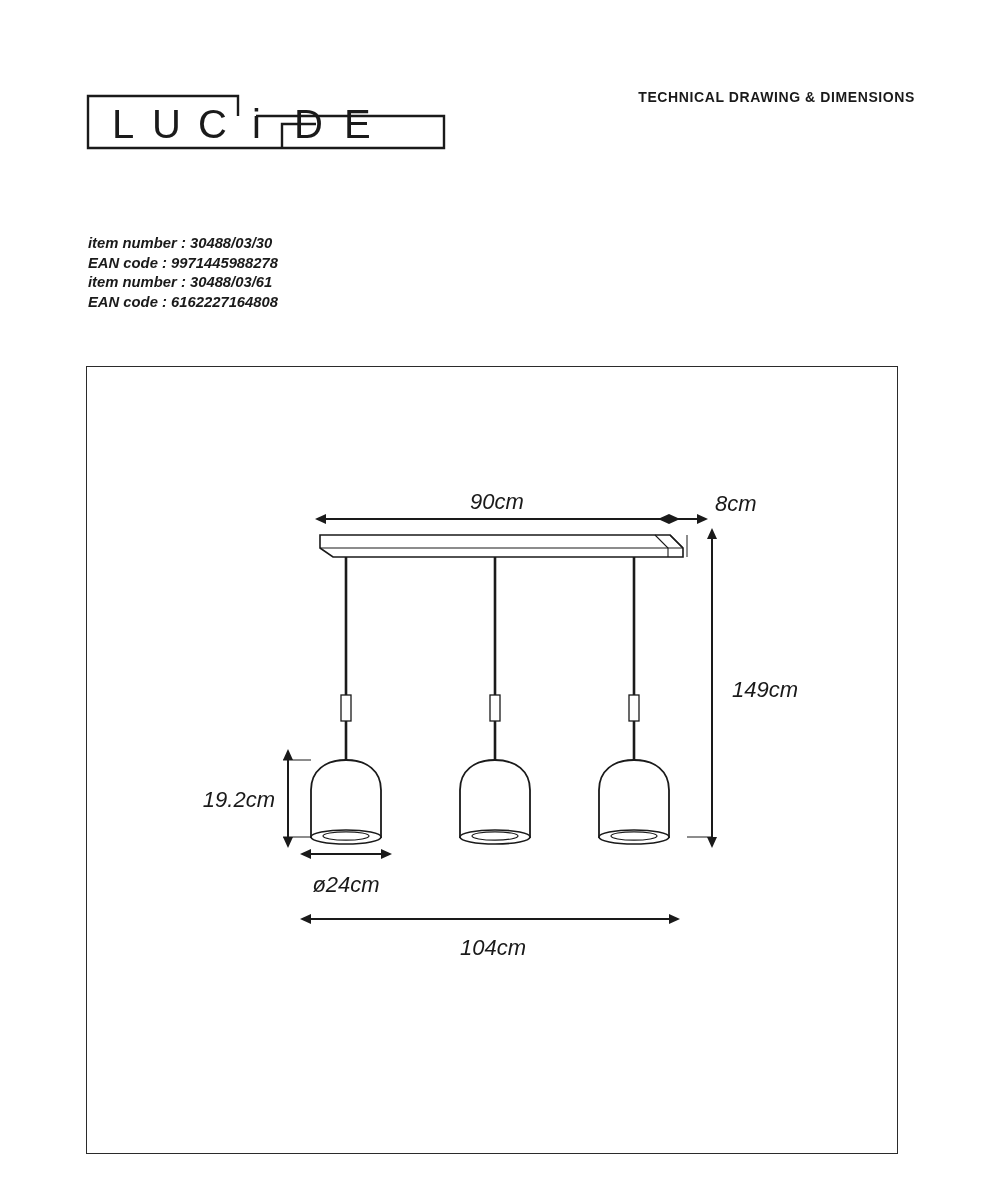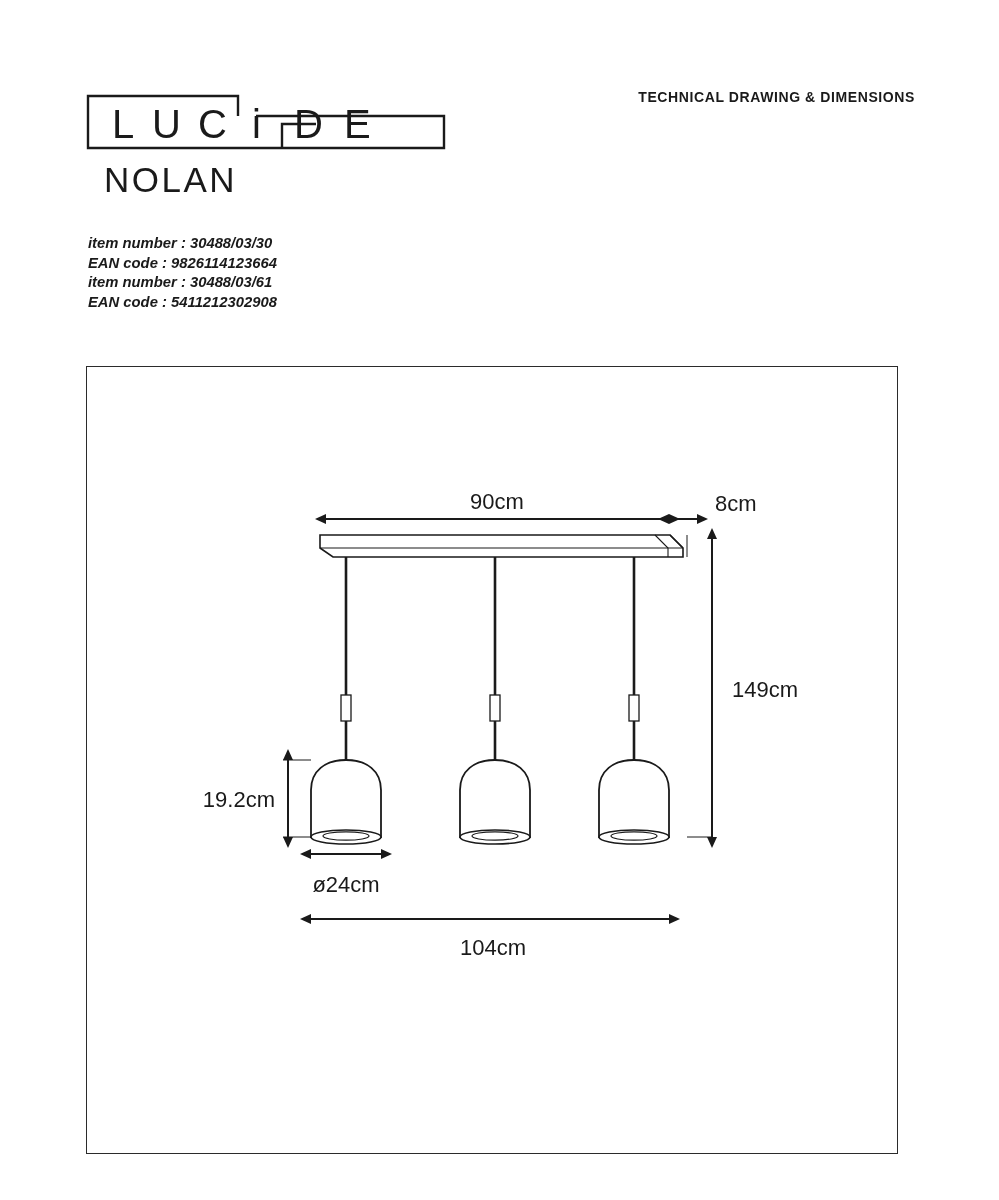--- a/index.html
+++ b/index.html
@@ -68,20 +68,21 @@
 
   
   .frame {
     position: absolute;
     left: 86px;
     top: 366px;
     width: 812px;
     height: 788px;
     border: 1px solid #2b2b2b;
     box-sizing: border-box;
+    font-style: italic;
   }
   .drawing {
     position: absolute;
     left: 0; top: 0;
   }
 </style>
 </head>
 <body>
 
 <div class="header">
@@ -98,27 +99,26 @@
         <text x="112" y="44">C</text>
         <text x="166" y="44">i</text>
         <text x="208" y="44">D</text>
         <text x="258" y="44">E</text>
       </g>
     </svg>
   </div>
 
   <div class="tech-title">TECHNICAL DRAWING &amp; DIMENSIONS</div>
 
-  <div class="product-name">NOLAN</div>
 
   <div class="meta">
     <div>item number : 30488/03/30</div>
-    <div>EAN code : 9826114123664</div>
+    <div>EAN code : 9971445988278</div>
     <div>item number : 30488/03/61</div>
-    <div>EAN code : 5411212302908</div>
+    <div>EAN code : 6162227164808</div>
   </div>
 </div>
 
 <div class="frame">
   <svg class="drawing" width="810" height="786" viewBox="0 0 810 786">
 
     <defs>
       <marker id="arrL" markerWidth="12" markerHeight="10" refX="11" refY="5" orient="auto" markerUnits="userSpaceOnUse">
         <path d="M11,0 L0,5 L11,10 Z" fill="#1a1a1a"></path>
       </marker>

